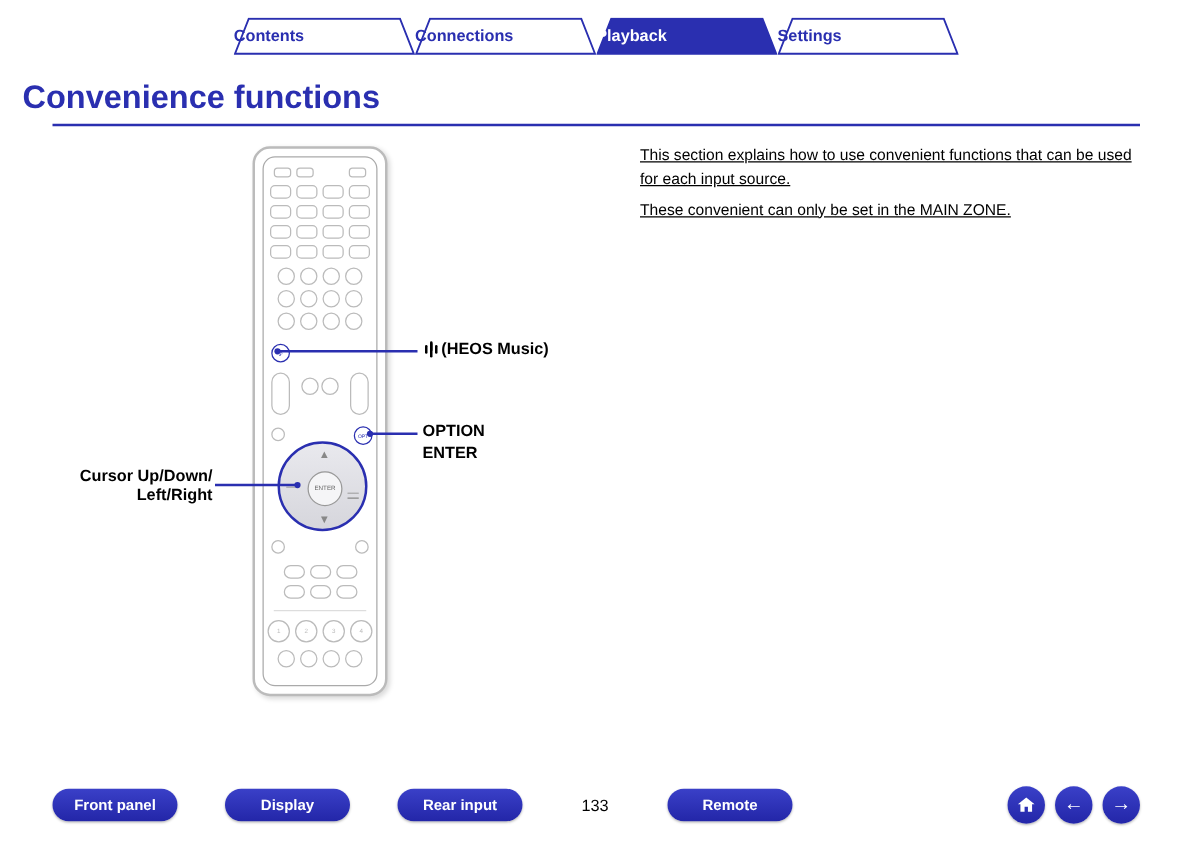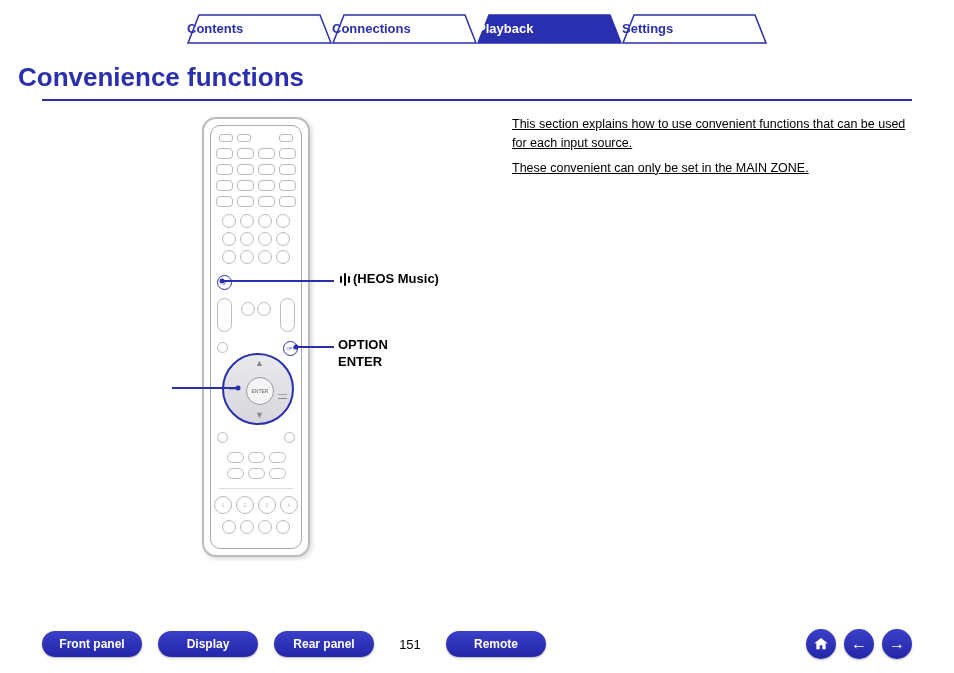--- a/index.html
+++ b/index.html
@@ -159,21 +159,21 @@
   .heos-glyph::after { left:6px; top:0; height:13px; width:2px; }
 
   
   .bottom {
     position: absolute;
     bottom: 14px;
     left: 0; right: 0;
     display: flex;
     align-items: center;
     padding: 0 42px;
-    gap: 16px;
+    gap: 38px;
   }
   .pill {
     background: linear-gradient(#3a40c8, #2326a8);
     color: #fff;
     font-size: 12px;
     font-weight: bold;
     padding: 6px 0;
     width: 100px;
     text-align: center;
     border-radius: 14px;
@@ -347,33 +347,37 @@
     <div class="line" style="left:254px; top:235px; width:38px;"></div>
 
     <div class="dot" style="left:196px; top:277px;"></div>
     <div class="line" style="left:130px; top:276px; width:66px;"></div>
 
     <div class="callout" style="left:296px; top:160px;">
       <span class="heos-glyph"></span><span>(HEOS Music)</span>
     </div>
     <div class="callout" style="left:296px; top:226px;">OPTION</div>
     <div class="callout" style="left:296px; top:243px;">ENTER</div>
+    <div class="callout" style="left:14px; top:262px; text-align:right; width:114px;">
+      <div>Cursor Up/Down/</div>
+      <div>Left/Right</div>
+    </div>
   </div>
 
   <div class="right">
     <p>This section explains how to use convenient functions that can be used for each input source.</p>
     <p>These convenient can only be set in the MAIN ZONE.</p>
   </div>
 </div>
 
 <div class="bottom">
   <div class="pill">Front panel</div>
   <div class="pill">Display</div>
-  <div class="pill">Rear panel</div>
-  <div class="page-num">151</div>
+  <div class="pill">Rear input</div>
+  <div class="page-num">133</div>
   <div class="pill">Remote</div>
   <div class="nav-icons">
     <div class="circ">
       <svg viewBox="0 0 24 24">
           <path d="M12 3 L2 11 H5 V20 H10 V14 H14 V20 H19 V11 H22 Z"></path>
         </svg>
     </div>
     <div class="circ">
       <span class="arrow">←</span>
     </div>

